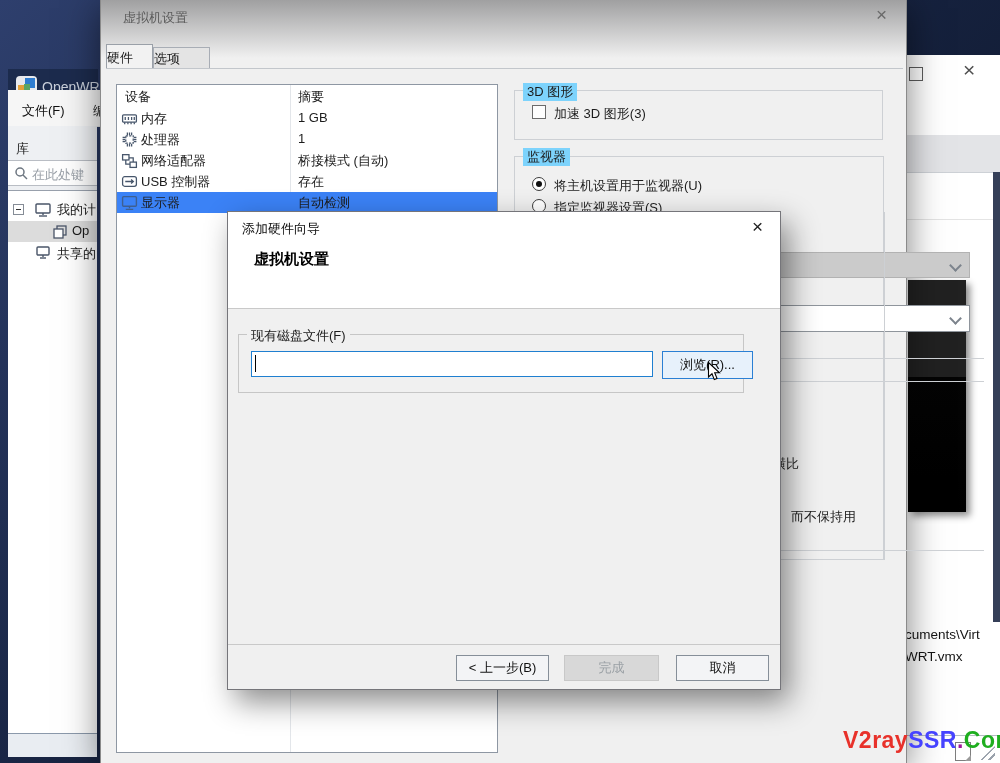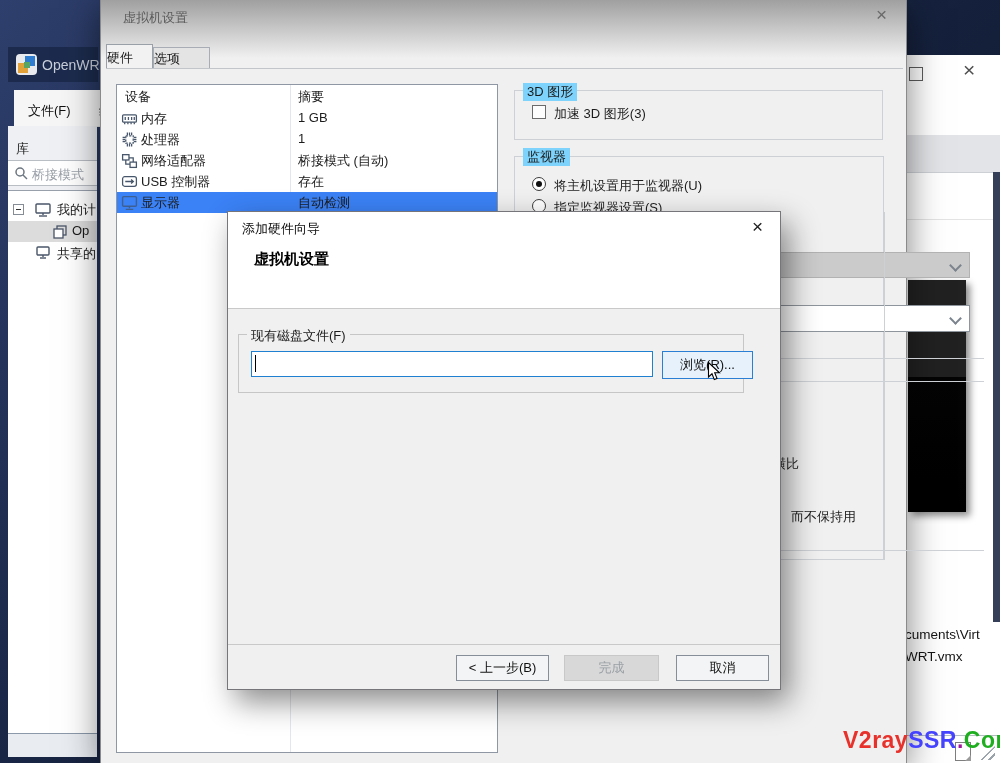--- a/index.html
+++ b/index.html
@@ -3,26 +3,26 @@
 <meta charset="utf-8">
 <style>
   html,body{margin:0;padding:0;}
   #screen{position:relative;width:1000px;height:763px;overflow:hidden;
     font-family:"Liberation Sans","DejaVu Sans",sans-serif;
     background:linear-gradient(135deg,#2e3f6d 0%,#16223f 50%,#0a1222 100%);}
   .abs{position:absolute;}
   .txt{white-space:nowrap;}
 
   
-  .lw-title{left:8px;top:47px;width:90px;height:35px;background:#1c2b4d;}
+  .lw-title{left:8px;top:69px;width:90px;height:35px;background:#1c2b4d;}
   .vm-logo{left:16px;top:62px;width:21px;height:21px;border-radius:4px;background:#e8eaee;overflow:hidden;}
   .vm-logo .lg-b{position:absolute;left:9px;top:2px;width:10px;height:10px;background:#2f7dd1;}
   .vm-logo .lg-o{position:absolute;left:2px;top:9px;width:10px;height:10px;background:#e3a13a;}
   .vm-logo .lg-g{position:absolute;left:8px;top:8px;width:6px;height:6px;background:#5aa564;}
-  .lw-menu{left:14px;top:90px;width:103px;height:36px;background:#f6f6f6;border-bottom:1px solid #e2e2e2;}
+  .lw-menu{left:8px;top:90px;width:103px;height:36px;background:#f6f6f6;border-bottom:1px solid #e2e2e2;}
   .menu-file{left:14px;top:102px;font-size:13px;color:#111;}
   .menu-edit{left:85px;top:102px;font-size:13px;color:#111;}
   .lw-lib{left:8px;top:126px;width:89px;height:64px;background:#eef0f3;}
   .lib-label{left:8px;top:140px;font-size:13px;color:#222;}
   .searchbox{left:8px;top:160px;width:89px;height:26px;background:#fff;border-top:1px solid #b9bdc4;border-bottom:1px solid #b9bdc4;box-sizing:border-box;overflow:hidden;}
   .search-icon{left:6px;top:5px;}
   .search-ph{left:24px;top:5px;font-size:13px;color:#9aa0a8;}
   .lw-tree{left:8px;top:190px;width:89px;height:543px;background:#fff;border-top:1px solid #98a0ac;overflow:hidden;}
   .tree-row{position:absolute;left:0;width:100%;height:21px;}
   .tree-row .lbl{position:absolute;font-size:13px;color:#1a1a1a;white-space:nowrap;}
@@ -129,21 +129,21 @@
     <span class="abs txt lib-label" style="top:14px;">库</span>
   </div>
 
   <div class="abs searchbox">
     <span class="abs search-icon">
       <svg width="14" height="14" viewBox="0 0 14 14">
           <circle cx="6" cy="6" r="4" fill="none" stroke="#6d7680" stroke-width="1.5"></circle>
           <line x1="9" y1="9" x2="13" y2="13" stroke="#6d7680" stroke-width="1.5"></line>
         </svg>
     </span>
-    <span class="abs txt search-ph">桥接模式</span>
+    <span class="abs txt search-ph">在此处键</span>
   </div>
 
   <div class="abs lw-tree">
     <div class="tree-row" style="top:8px;">
       <span class="expander"></span>
       <span class="abs" style="left:26px;top:3px;">
         <svg width="18" height="16" viewBox="0 0 18 16">
             <rect x="2" y="2" width="14" height="9" rx="1" fill="none" stroke="#4a5568" stroke-width="1.4"></rect>
             <line x1="9" y1="11" x2="9" y2="13" stroke="#4a5568" stroke-width="1.4"></line>
             <line x1="5" y1="14" x2="13" y2="14" stroke="#4a5568" stroke-width="1.4"></line>

